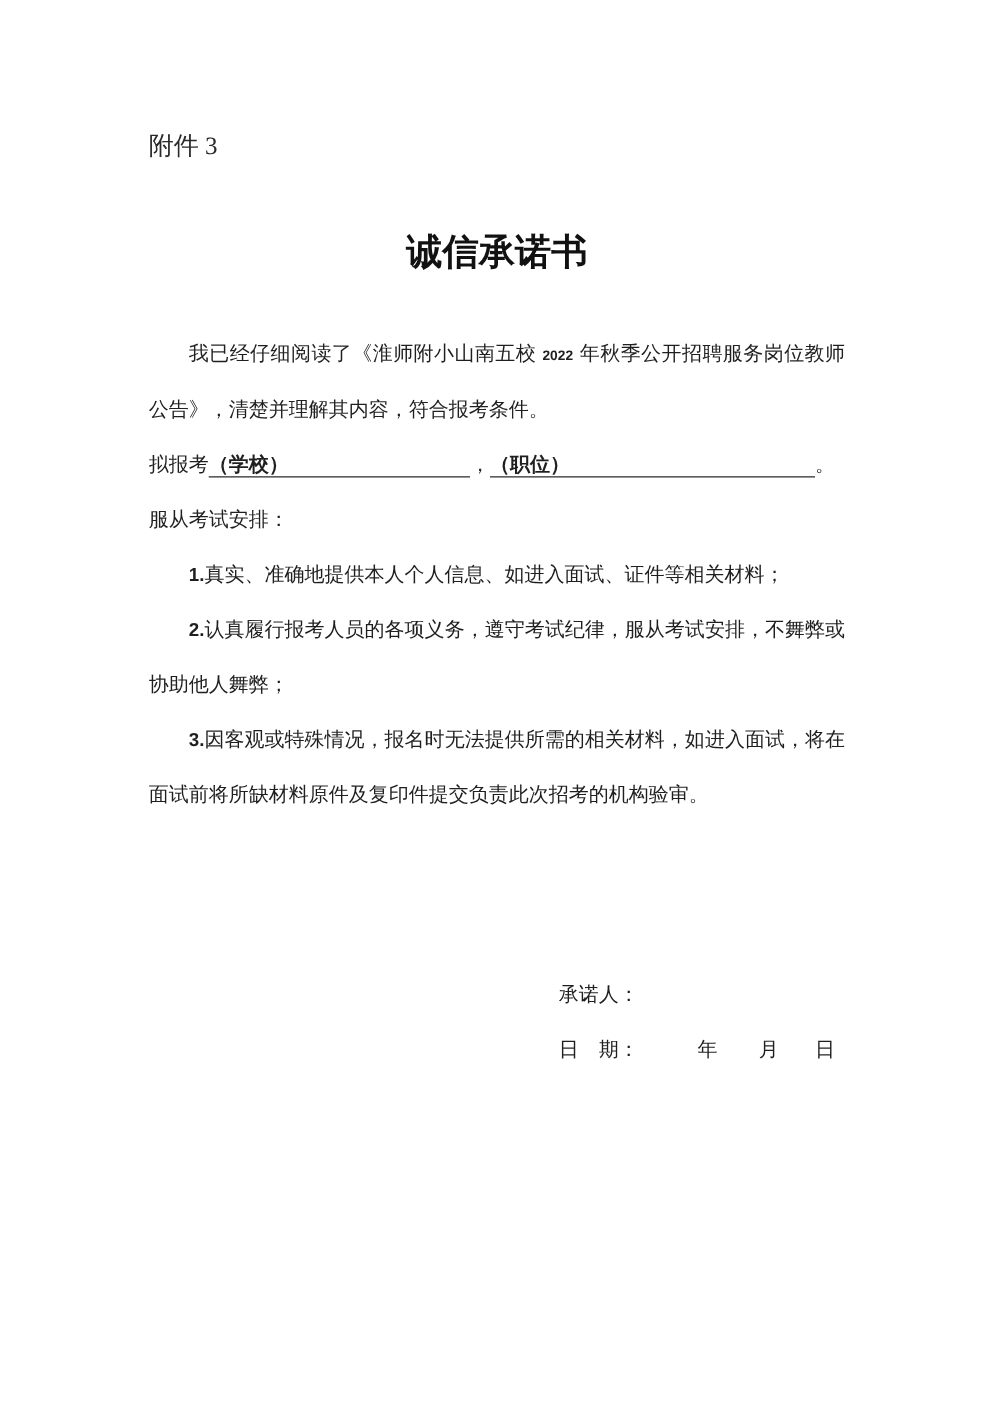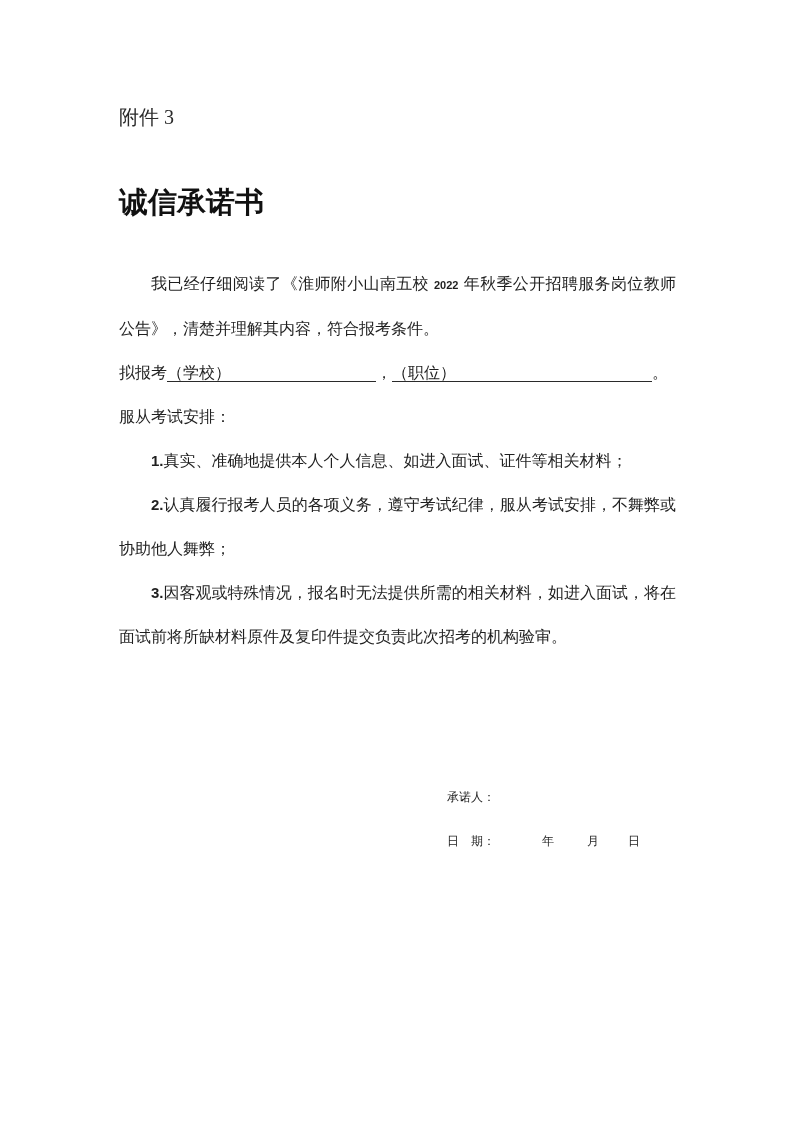--- a/index.html
+++ b/index.html
@@ -27,21 +27,21 @@
     font-size: 20px;
     line-height: 27px;
     color: #2a2a2a;
   }
 
   .doc-title {
     margin: 52px 0 0 0;
     font-size: 29px;
     line-height: 38px;
     font-weight: 700;
-    text-align: left;
+    text-align: center;
     color: #111111;
   }
 
   .para {
     margin: 0;
     font-size: 16px;
     line-height: 44px;
     text-align: justify;
     color: #1f1f1f;
   }
@@ -58,34 +58,35 @@
 
   .year {
     font-family: "Liberation Sans", "DejaVu Sans", sans-serif;
     font-weight: 700;
     font-size: 11px;
     margin: 0 5px;
   }
 
   .u {
     border-bottom: 1.5px solid #2a2a2a;
+    font-weight: bold;
   }
 
   .gap { display: inline-block; }
   .gap-school { width: 145px; }
   .gap-position { width: 196px; }
 
   .signature {
     margin-top: 116px;
     margin-left: 328px;
   }
 
   .sig-row {
     margin: 0;
-    font-size: 12px;
+    font-size: 16px;
     line-height: 44px;
     text-align: left;
   }
 
   .unit-year  { margin-left: 47px; }
   .unit-month { margin-left: 33px; }
   .unit-day   { margin-left: 29px; }
 </style>
 </head>
 <body>

